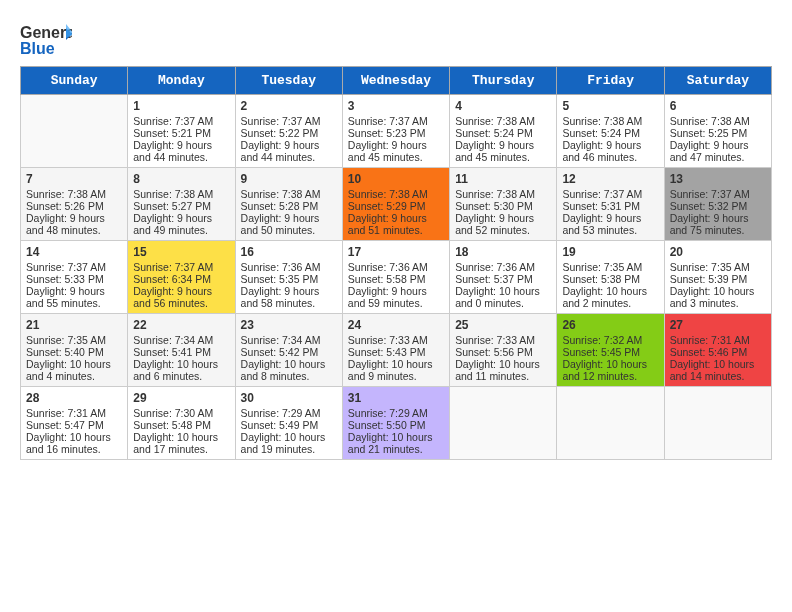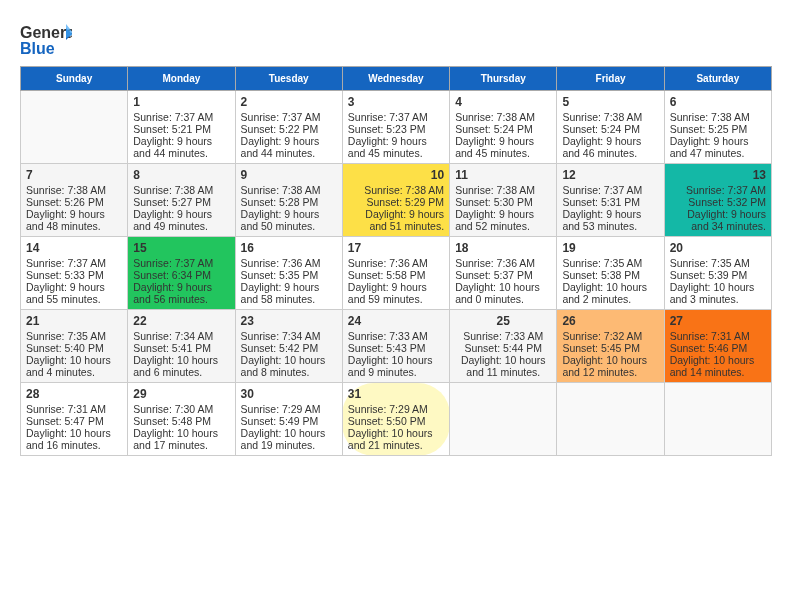--- a/index.html
+++ b/index.html
@@ -33,25 +33,26 @@
       font-size: 16px;
       color: #555;
     }
     table {
       width: 100%;
       border-collapse: collapse;
     }
     th {
       background-color: #1565c0;
       color: #fff;
-      font-size: 10px;
+      font-size: 13px;
       font-weight: bold;
       text-align: center;
       padding: 6px 12px;
       border: 1px solid #aaa;
+      font-family: Liberation Mono, monospace;
     }
     td {
       border: 1px solid #ccc;
       vertical-align: top;
       padding: 4px 5px;
       font-size: 10.5px;
       color: #333;
       min-height: 80px;
       width: calc(100% / 7);
     }
@@ -159,58 +160,58 @@
           <div>Daylight: 9 hours</div>
           <div>and 49 minutes.</div>
         </td>
         <td style="background-color: rgb(245, 245, 245);">
           <span class="day-num">9</span>
           <div>Sunrise: 7:38 AM</div>
           <div>Sunset: 5:28 PM</div>
           <div>Daylight: 9 hours</div>
           <div>and 50 minutes.</div>
         </td>
-        <td style="background-color: #fde047; text-align: right;">
+        <td style="background-color: #f97316;">
           <span class="day-num">10</span>
           <div>Sunrise: 7:38 AM</div>
           <div>Sunset: 5:29 PM</div>
           <div>Daylight: 9 hours</div>
           <div>and 51 minutes.</div>
         </td>
         <td style="background-color: rgb(245, 245, 245);">
           <span class="day-num">11</span>
           <div>Sunrise: 7:38 AM</div>
           <div>Sunset: 5:30 PM</div>
           <div>Daylight: 9 hours</div>
           <div>and 52 minutes.</div>
         </td>
         <td style="background-color: rgb(245, 245, 245);">
           <span class="day-num">12</span>
           <div>Sunrise: 7:37 AM</div>
           <div>Sunset: 5:31 PM</div>
           <div>Daylight: 9 hours</div>
           <div>and 53 minutes.</div>
         </td>
-        <td style="background-color: #14b8a6; text-align: right;">
+        <td style="background-color: #a3a3a3;">
           <span class="day-num">13</span>
           <div>Sunrise: 7:37 AM</div>
           <div>Sunset: 5:32 PM</div>
           <div>Daylight: 9 hours</div>
-          <div>and 34 minutes.</div>
+          <div>and 75 minutes.</div>
         </td>
       </tr>
       <tr>
         <td style="background-color: rgb(255, 255, 255);">
           <span class="day-num">14</span>
           <div>Sunrise: 7:37 AM</div>
           <div>Sunset: 5:33 PM</div>
           <div>Daylight: 9 hours</div>
           <div>and 55 minutes.</div>
         </td>
-        <td style="background-color: #22c55e; margin-top: 12px;">
+        <td style="background-color: #fde047; margin-top: 12px;">
           <span class="day-num">15</span>
           <div>Sunrise: 7:37 AM</div>
           <div>Sunset: 6:34 PM</div>
           <div>Daylight: 9 hours</div>
           <div>and 56 minutes.</div>
         </td>
         <td style="background-color: rgb(255, 255, 255);">
           <span class="day-num">16</span>
           <div>Sunrise: 7:36 AM</div>
           <div>Sunset: 5:35 PM</div>
@@ -268,35 +269,35 @@
           <div>Daylight: 10 hours</div>
           <div>and 8 minutes.</div>
         </td>
         <td style="background-color: rgb(245, 245, 245); margin-top: 42px;">
           <span class="day-num">24</span>
           <div>Sunrise: 7:33 AM</div>
           <div>Sunset: 5:43 PM</div>
           <div>Daylight: 10 hours</div>
           <div>and 9 minutes.</div>
         </td>
-        <td style="background-color: rgb(245, 245, 245); text-align: center;">
+        <td style="background-color: rgb(245, 245, 245);">
           <span class="day-num">25</span>
           <div>Sunrise: 7:33 AM</div>
-          <div>Sunset: 5:44 PM</div>
+          <div>Sunset: 5:56 PM</div>
           <div>Daylight: 10 hours</div>
           <div>and 11 minutes.</div>
         </td>
-        <td style="background-color: #fdba74;">
+        <td style="background-color: #84cc16;">
           <span class="day-num">26</span>
           <div>Sunrise: 7:32 AM</div>
           <div>Sunset: 5:45 PM</div>
           <div>Daylight: 10 hours</div>
           <div>and 12 minutes.</div>
         </td>
-        <td style="background-color: #f97316;">
+        <td style="background-color: #ef4444;">
           <span class="day-num">27</span>
           <div>Sunrise: 7:31 AM</div>
           <div>Sunset: 5:46 PM</div>
           <div>Daylight: 10 hours</div>
           <div>and 14 minutes.</div>
         </td>
       </tr>
       <tr>
         <td style="background-color: rgb(255, 255, 255);">
           <span class="day-num">28</span>
@@ -312,21 +313,21 @@
           <div>Daylight: 10 hours</div>
           <div>and 17 minutes.</div>
         </td>
         <td style="background-color: rgb(255, 255, 255);">
           <span class="day-num">30</span>
           <div>Sunrise: 7:29 AM</div>
           <div>Sunset: 5:49 PM</div>
           <div>Daylight: 10 hours</div>
           <div>and 19 minutes.</div>
         </td>
-        <td style="background-color: #fef9c3; border-radius: 32px;">
+        <td style="background-color: #c4b5fd;">
           <span class="day-num">31</span>
           <div>Sunrise: 7:29 AM</div>
           <div>Sunset: 5:50 PM</div>
           <div>Daylight: 10 hours</div>
           <div>and 21 minutes.</div>
         </td>
         <td class="empty"></td>
         <td class="empty"></td>
         <td class="empty"></td>
       </tr>

